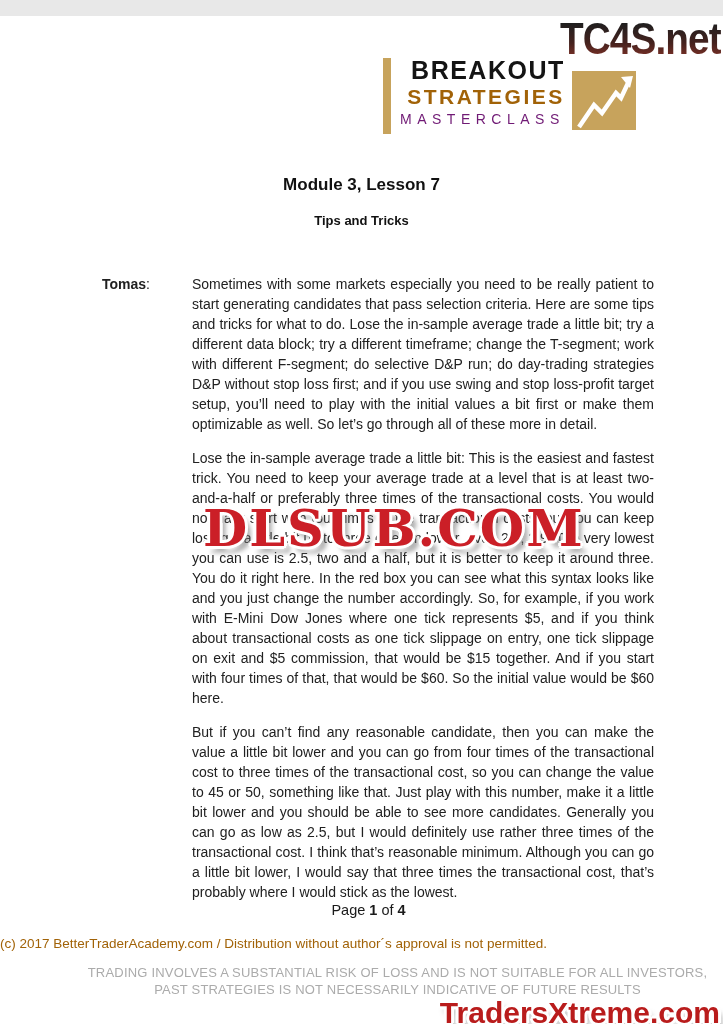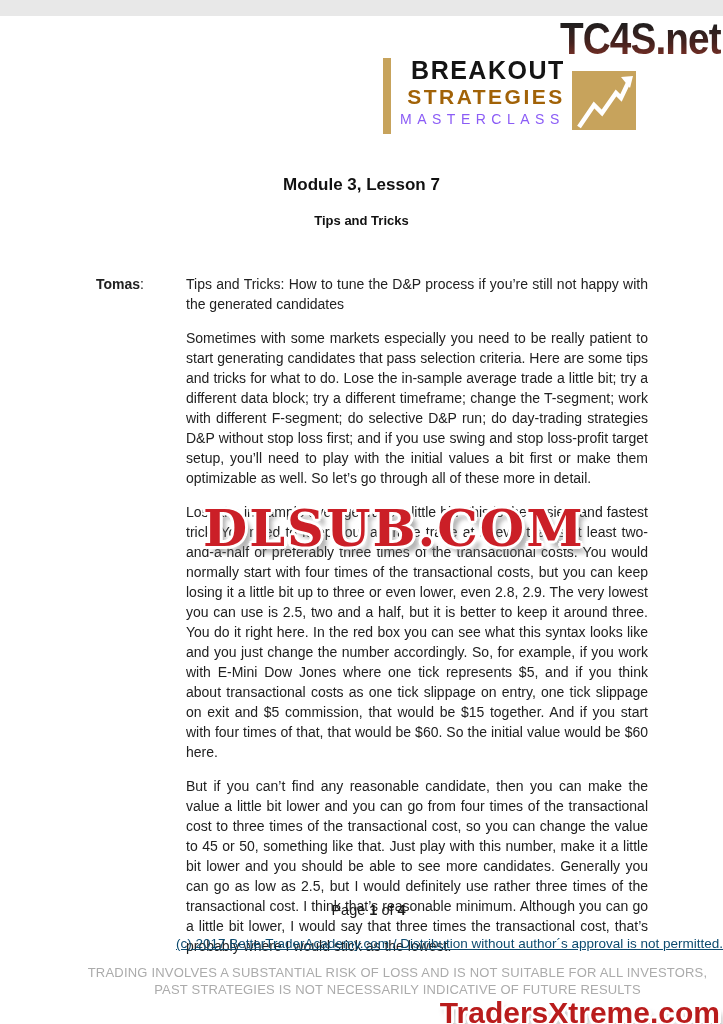--- a/index.html
+++ b/index.html
@@ -22,50 +22,50 @@
   @supports (-webkit-background-clip: text) {
     .tc4s { -webkit-background-clip:text; background-clip:text; color:transparent; }
   }
 
   
   .logo { position:absolute; left:383px; top:42px; display:flex; }
   .logo-bar { width:8px; background:#c7a35c; margin-right:9px; }
   .logo-text { display:flex; flex-direction:column;text-align:right; }
   .logo-l1 { font-size:25px; font-weight:bold; letter-spacing:1.5px; color:#141414; line-height:25px; }
   .logo-l2 { font-size:21px; font-weight:bold; letter-spacing:2.5px; color:#a16207; line-height:21px; margin-top:3px; }
-  .logo-l3 { font-size:14px; letter-spacing:5.5px; color:#8b5cf6; line-height:16px; margin-top:4px; }
+  .logo-l3 { font-size:14px; letter-spacing:5.5px; color:#701a75; line-height:16px; margin-top:4px; }
   .logo-icon { margin-left:7px; margin-top:13px; }
 
   
   .titles { position:absolute; top:159px; left:0; width:100%; text-align:center; color:#111; }
   .title-module { font-size:17px; font-weight:bold; }
   .title-lesson { font-size:13px; font-weight:bold; margin-top:18px; }
 
   
-  .transcript { position:absolute; top:258px; left:96px; width:552px; font-size:14px; line-height:20px; }
+  .transcript { position:absolute; top:258px; left:102px; width:552px; font-size:14px; line-height:20px; }
   .speaker { position:absolute; left:0; top:0; }
   .speaker-name { font-weight:bold; }
   .paras { margin-left:90px; }
   .paras p { margin:0 0 14px 0; text-align:justify; }
 
   
   .dlsub {
     position:absolute; left:203px; top:482px;
     font-family:"DejaVu Serif", serif; font-weight:bold;
     font-size:51px; letter-spacing:2px; color:#cb1f27; white-space:nowrap;
     text-shadow:
       -2px -2px 0 #fff, 2px -2px 0 #fff, -2px 2px 0 #fff, 2px 2px 0 #fff,
       -3px 0 0 #fff, 3px 0 0 #fff, 0 -3px 0 #fff, 0 3px 0 #fff,
       6px 7px 4px rgba(120,120,120,0.55);
   }
 
   
   .page-num { position:absolute; top:886px; left:0; width:100%; text-align:center; font-size:14.5px; color:#1a1a1a;padding-left:7px; }
   .page-num .b { font-weight:bold; }
-  .copyright { position:absolute; top:920px; left:0; width:100%; text-align:right; font-size:13.5px; color:#0c4a6e;text-decoration:underline; }
+  .copyright { position:absolute; top:920px; left:0; width:100%; text-align:left; font-size:13.5px; color:#a16207; }
   .disclaimer { position:absolute; top:948px; left:0; width:100%; text-align:center; font-size:13px; line-height:17px; color:#ababab; letter-spacing:0.2px;padding-left:36px; }
   .traders {
     position:absolute; top:980px; right:3px;
     font-size:30px; font-weight:bold; color:#b91c1c; white-space:nowrap;
     text-shadow:
       -2px -2px 0 #fff, 2px -2px 0 #fff, -2px 2px 0 #fff, 2px 2px 0 #fff,
       -3px 0 0 #fff, 3px 0 0 #fff, 0 -3px 0 #fff, 0 3px 0 #fff,
       4px 6px 5px rgba(140,140,140,0.7);
   }
 </style>
@@ -93,21 +93,20 @@
   </div>
 
   <div class="titles">
     <div class="title-module">Module 3, Lesson 7</div>
     <div class="title-lesson">Tips and Tricks</div>
   </div>
 
   <div class="transcript">
     <div class="speaker"><span class="speaker-name">Tomas</span><span>:</span></div>
     <div class="paras">
-      <p>Tips and Tricks: How to tune the D&amp;P process if you’re still not happy with the generated candidates</p>
       <p>Sometimes with some markets especially you need to be really patient to start generating candidates that pass selection criteria. Here are some tips and tricks for what to do. Lose the in-sample average trade a little bit; try a different data block; try a different timeframe; change the T-segment; work with different F-segment; do selective D&amp;P run; do day-trading strategies D&amp;P without stop loss first; and if you use swing and stop loss-profit target setup, you’ll need to play with the initial values a bit first or make them optimizable as well. So let’s go through all of these more in detail.</p>
       <p>Lose the in-sample average trade a little bit: This is the easiest and fastest trick. You need to keep your average trade at a level that is at least two-and-a-half or preferably three times of the transactional costs. You would normally start with four times of the transactional costs, but you can keep losing it a little bit up to three or even lower, even 2.8, 2.9. The very lowest you can use is 2.5, two and a half, but it is better to keep it around three. You do it right here. In the red box you can see what this syntax looks like and you just change the number accordingly. So, for example, if you work with E-Mini Dow Jones where one tick represents $5, and if you think about transactional costs as one tick slippage on entry, one tick slippage on exit and $5 commission, that would be $15 together. And if you start with four times of that, that would be $60. So the initial value would be $60 here.</p>
       <p>But if you can’t find any reasonable candidate, then you can make the value a little bit lower and you can go from four times of the transactional cost to three times of the transactional cost, so you can change the value to 45 or 50, something like that. Just play with this number, make it a little bit lower and you should be able to see more candidates. Generally you can go as low as 2.5, but I would definitely use rather three times of the transactional cost. I think that’s reasonable minimum. Although you can go a little bit lower, I would say that three times the transactional cost, that’s probably where I would stick as the lowest.</p>
     </div>
   </div>
 
   <div class="dlsub">DLSUB.COM</div>
 
   <div class="page-num">
     <span>Page</span>

